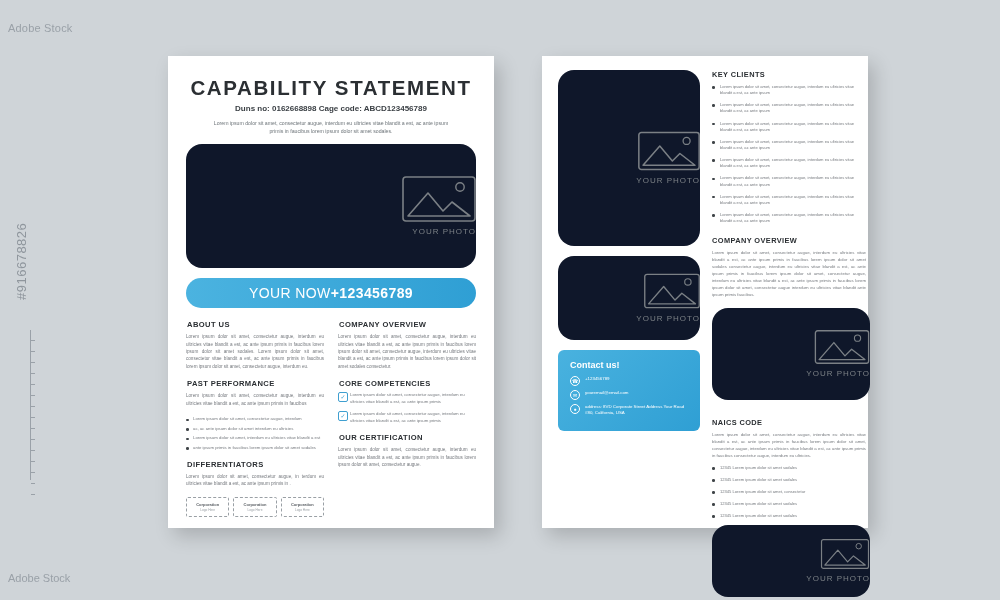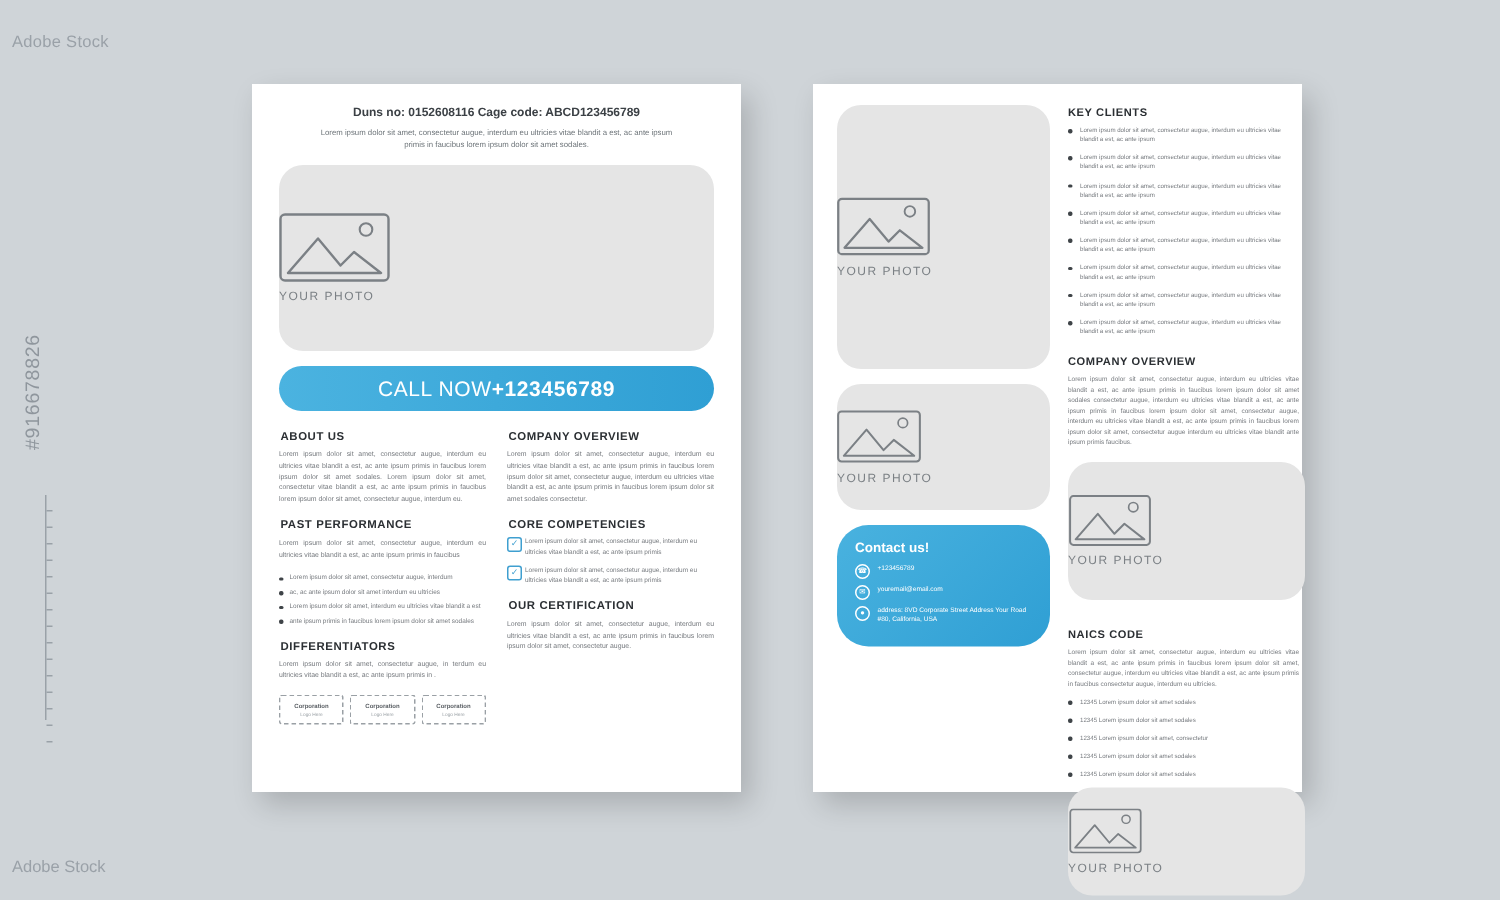--- a/index.html
+++ b/index.html
@@ -51,22 +51,22 @@
     letter-spacing:1.6px;margin:6px 0 4px;
   }
   .duns{
     text-align:center;font-size:8px;color:#3b4045;font-weight:bold;margin-bottom:6px;
   }
   .lead{
     text-align:center;font-size:5.2px;color:#6d7479;line-height:1.55;
     padding:0 24px;margin-bottom:9px;
   }
   .photo-box{
-    background:#e5e5e5;border-radius:16px;
-    display:flex;align-items:flex-start;justify-content:center;flex-direction:column;
+    background:#0f172a;border-radius:16px;
+    display:flex;align-items:flex-end;justify-content:center;flex-direction:column;
   }
   #p1photo{height:124px;margin:0 0 10px 0;}
   .ph-icon{display:block;}
   .ph-label{
     font-size:8px;letter-spacing:1px;color:#7b8085;margin-top:5px;font-weight:500;
   }
   .cta{
     background:linear-gradient(90deg,#4bb3e0,#2f9fd4);
     border-radius:16px;height:30px;display:flex;align-items:center;justify-content:center;
     color:#fff;font-size:14px;letter-spacing:.4px;margin-bottom:12px;
@@ -123,21 +123,21 @@
   ul.bul2 li:before{
     content:"";position:absolute;left:0;top:2.2px;width:2.6px;height:2.6px;border-radius:50%;
     background:#3f4448;
   }
   .co-ov{margin-top:12px;}
   #p2photo2{height:92px;width:158px;}
   #p2photo3{height:84px;width:142px;}
   #p2photo4{height:72px;width:158px;}
   .contact{
     background:linear-gradient(135deg,#49b2df,#2f9fd4);
-    border-radius:21px;color:#fff;padding:10px 12px;width:142px;box-sizing:border-box;
+    border-radius:6px;color:#fff;padding:10px 12px;width:142px;box-sizing:border-box;
   }
   .contact h4{margin:0 0 6px;font-size:9px;font-weight:bold;}
   .crow{display:flex;align-items:flex-start;gap:5px;margin-bottom:4px;}
   .crow .ic{
     width:8px;height:8px;border-radius:50%;border:1px solid #fff;flex:0 0 8px;
     font-size:5px;line-height:8px;text-align:center;
   }
   .crow span.t{font-size:4.4px;line-height:1.45;}
   .naics li{font-size:4.1px;}
   .p2-naics{margin-top:18px;}
@@ -162,34 +162,35 @@
     <i></i>
     <i></i>
     <i></i>
     <i></i>
   </div>
 <div class="watermark-id">#916678826</div>
 <div class="watermark-bottom">Adobe Stock</div>
 
 <div class="page" id="page1">
   <div class="p1-pad">
-    <div class="duns">Duns no: 0152608116 Cage code: ABCD123456789</div>
+    <div class="title">CAPABILITY STATEMENT</div>
+    <div class="duns">Duns no: 0162668898 Cage code: ABCD123456789</div>
     <div class="lead">Lorem ipsum dolor sit amet, consectetur augue, interdum eu ultricies vitae blandit a est, ac ante ipsum primis in faucibus lorem ipsum dolor sit amet sodales.</div>
 
     <div class="photo-box" id="p1photo">
       <svg class="ph-icon" width="74" height="46" viewBox="0 0 74 46">
         <rect x="1" y="1" width="72" height="44" rx="3" fill="none" stroke="#7b8085" stroke-width="1.6"></rect>
         <circle cx="58" cy="11" r="4.2" fill="none" stroke="#7b8085" stroke-width="1.4"></circle>
         <path d="M6 40 L26 17 L41 35 L50 26 L68 40 Z" fill="none" stroke="#7b8085" stroke-width="1.6" stroke-linejoin="round"></path>
       </svg>
       <div class="ph-label">YOUR PHOTO</div>
     </div>
 
     <div class="cta">
-      <span>CALL NOW </span>
+      <span>YOUR NOW </span>
         <b>+123456789</b>
     </div>
 
     <div class="cols">
       <div class="col">
         <div class="h">ABOUT US</div>
         <div class="p">Lorem ipsum dolor sit amet, consectetur augue, interdum eu ultricies vitae blandit a est, ac ante ipsum primis in faucibus lorem ipsum dolor sit amet sodales. Lorem ipsum dolor sit amet, consectetur vitae blandit a est, ac ante ipsum primis in faucibus lorem ipsum dolor sit amet, consectetur augue, interdum eu.</div>
 
         <div class="h">PAST PERFORMANCE</div>
         <div class="p">Lorem ipsum dolor sit amet, consectetur augue, interdum eu ultricies vitae blandit a est, ac ante ipsum primis in faucibus</div>

